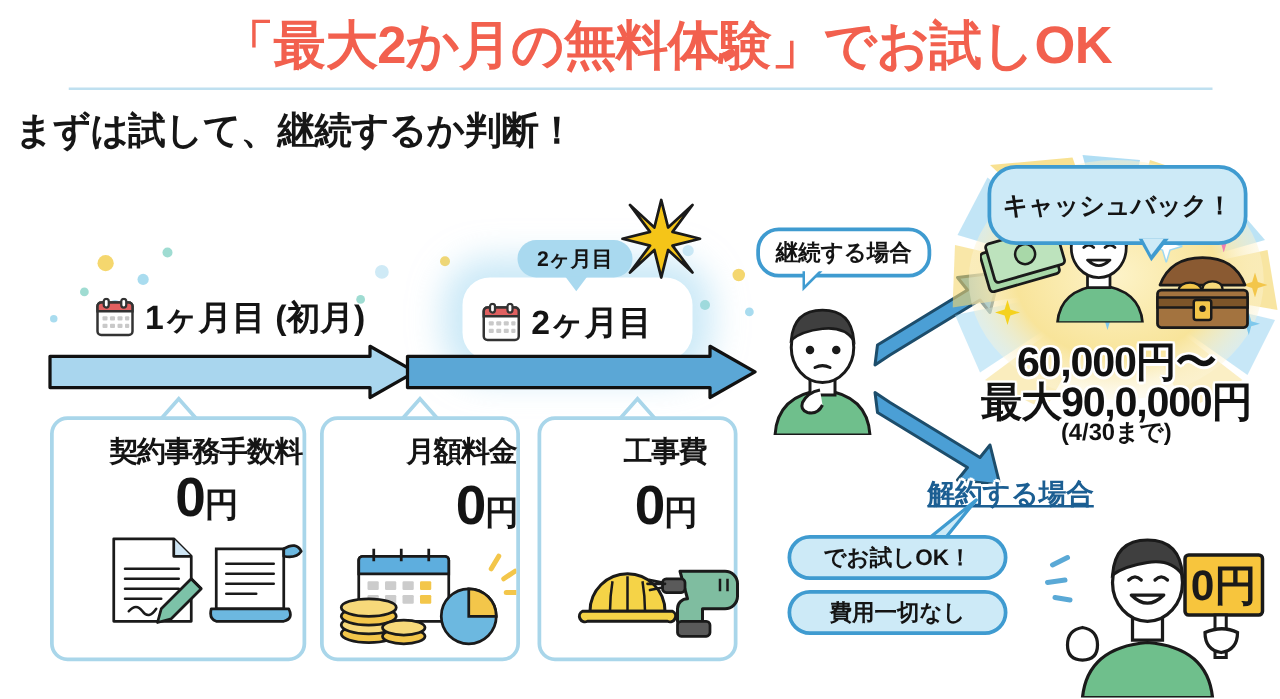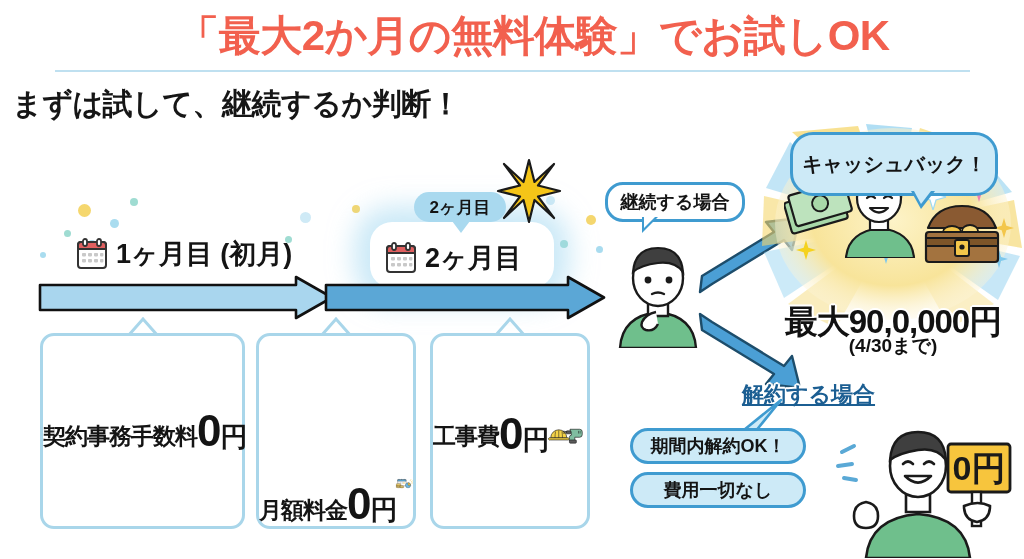--- a/index.html
+++ b/index.html
@@ -95,21 +95,21 @@
     border-left: 0 solid transparent; border-right: 12px solid transparent;
     border-top: 12px solid #ffffff;
   }
 
   
   .price-card {
     position: absolute; top: 333px;
     background: #ffffff;
     border: 3px solid #a9d6ea;
     border-radius: 14px;
-    display: flex; flex-direction: row; align-items: center;
+    display: flex; flex-direction: column; align-items: center; padding-left: 44px;
   }
   .pc-tab {
     position: absolute; top: -20px; left: 50%; margin-left: -17px;
     width: 34px; height: 20px; overflow: hidden;
   }
   .pc-title {
     margin-top: 10px;
     font-size: 23px; font-weight: bold; color: #141414;
     white-space: nowrap; letter-spacing: -1px;
   }
@@ -477,32 +477,33 @@
       <ellipse cx="48" cy="31" rx="8" ry="6" fill="#f7d97a" stroke="#1a1a1a" stroke-width="1.8"></ellipse>
       <rect x="4" y="32" width="72" height="30" rx="3" fill="#a3733f" stroke="#1a1a1a" stroke-width="2.2"></rect>
       <rect x="4" y="38" width="72" height="8" fill="#7d5529" stroke="#1a1a1a" stroke-width="2"></rect>
       <rect x="33" y="40" width="14" height="16" rx="2" fill="#f3c64a" stroke="#1a1a1a" stroke-width="2"></rect>
       <circle cx="40" cy="47" r="2.6" fill="#1a1a1a"></circle>
     </svg>
 
     <div class="cb-bubble">
       <span>キャッシュバック！</span>
     </div>
+    <div class="cb-amount" id="cb-line1">60,000円〜</div>
     <div class="cb-amount" id="cb-line2">最大90,0,000円</div>
     <div class="cb-amount" id="cb-line3">(4/30まで)</div>
   </div>
 
   <div class="cancel-title">解約する場合</div>
 
   <svg class="pill-tail" width="50" height="40" viewBox="0 0 50 40">
     <path d="M46 2 L4 36 L20 34 Z" fill="#cdeaf7" stroke="#3f9bd0" stroke-width="2.6" stroke-linejoin="round"></path>
   </svg>
 
   <div class="pill" id="pill-1">
-    <span>期間内解約OK！</span>
+    <span>でお試しOK！</span>
   </div>
   <div class="pill" id="pill-2">
     <span>費用一切なし</span>
   </div>
 
   <svg style="position:absolute;left:832px;top:418px;" width="180" height="140" viewBox="0 0 180 140">
 
     <g stroke="#5aa9d6" stroke-width="4" stroke-linecap="round">
       <line x1="10" y1="34" x2="22" y2="28"></line>
       <line x1="6" y1="48" x2="20" y2="46"></line>

